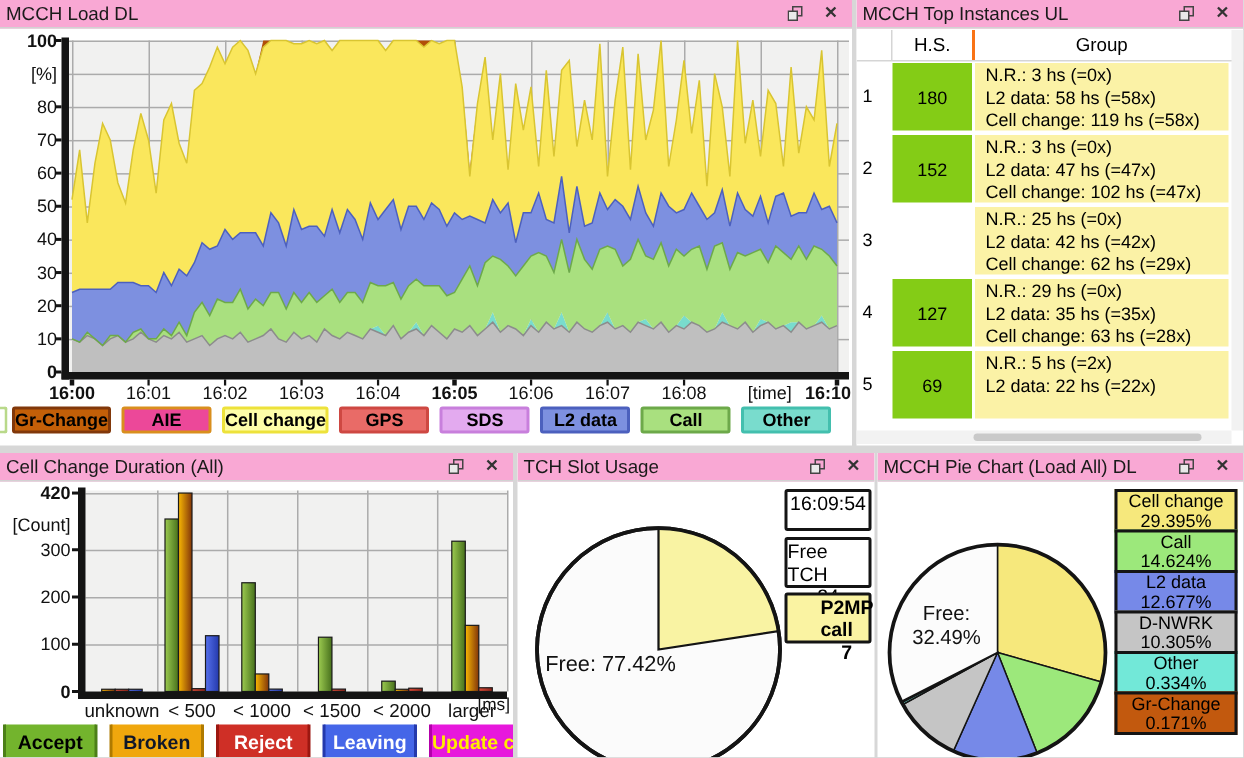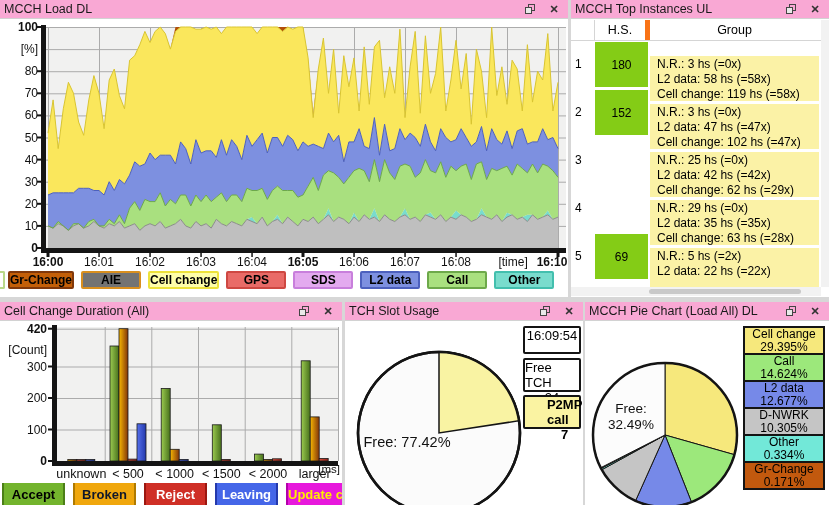--- a/index.html
+++ b/index.html
@@ -14,25 +14,25 @@
   svg{display:block;}
   .legend-row{position:absolute;display:flex;gap:7px;align-items:center;white-space:nowrap;overflow:hidden;}
   .lbtn{height:18px;min-width:60px;display:flex;align-items:center;justify-content:center;
         font-size:12px;font-weight:bold;color:#000;border:2px solid;border-radius:2px;box-sizing:border-box;}
   .lbtn2{height:28px;min-width:63px;display:flex;align-items:center;justify-content:center;
         font-size:13px;font-weight:bold;border:2px solid;border-radius:2px;box-sizing:border-box;flex:0 0 auto;}
   .sliver{position:absolute;width:5px;height:18px;border:2px solid #B9D98A;border-left:none;border-radius:0 2px 2px 0;background:#fff;box-sizing:border-box;}
   
   #tbl{position:absolute;left:0;top:20px;right:0;bottom:0;font-size:12px;color:#000;}
   .thead{position:absolute;left:0;top:0;height:20px;width:100%;background:#fff;border-bottom:1px solid #D5D5D5;}
-  .thead .hc{position:absolute;top:0;height:20px;display:flex;align-items:center;justify-content:center;font-size:12.5px;border-right:5px solid #f97316;box-sizing:border-box;}
+  .thead .hc{position:absolute;top:0;height:20px;display:flex;align-items:center;justify-content:center;font-size:12.5px;border-right:2px solid #f97316;box-sizing:border-box;}
   .trow{position:absolute;left:0;width:100%;height:48px;}
   .cnum{position:absolute;left:4px;top:0;width:18px;height:46px;display:flex;align-items:center;font-size:12px;}
   .chs{position:absolute;left:24px;top:1px;width:53px;height:45px;background:#84cc16;display:flex;align-items:center;justify-content:center;}
-  .cgrp{position:absolute;left:79px;top:15px;width:169px;height:45px;background:#FBF2A6;padding:1px 0 0 7px;box-sizing:border-box;line-height:15px;}
+  .cgrp{position:absolute;left:79px;top:1px;width:169px;height:45px;background:#FBF2A6;padding:1px 0 0 7px;box-sizing:border-box;line-height:15px;}
   .hscroll{position:absolute;left:0;right:8px;bottom:1px;height:9px;background:#F2F2F2;}
   .hthumb{position:absolute;top:2px;height:5px;border-radius:3px;background:#C9C9C9;}
   .vscroll{position:absolute;right:0;top:0;bottom:10px;width:8px;background:#F2F2F2;}
   
   .ibox{position:absolute;border:2px solid #141414;border-radius:2px;background:#fff;display:flex;flex-direction:column;
         align-items:center;justify-content:flex-start;font-size:13px;color:#000;line-height:15px;box-sizing:border-box;}
   
   .plbox{width:82px;height:29px;border:2px solid #141414;margin-top:-2px;display:flex;flex-direction:column;align-items:center;justify-content:center;
          font-size:12px;line-height:13px;color:#000;box-sizing:border-box;}
 </style>
@@ -127,21 +127,21 @@
         <rect x="404.3" y="234" width="1.5" height="4" fill="#141414"></rect>
         <text x="405" y="247" font-size="12" font-family="Liberation Sans, sans-serif" fill="#111" text-anchor="middle" font-weight="normal">16:07</text>
         <rect x="455.3" y="234" width="1.5" height="4" fill="#141414"></rect>
         <text x="456" y="247" font-size="12" font-family="Liberation Sans, sans-serif" fill="#111" text-anchor="middle" font-weight="normal">16:08</text>
         <text x="513.1199999999999" y="247" font-size="12" font-family="Liberation Sans, sans-serif" fill="#111" text-anchor="middle" font-weight="normal">[time]</text>
         <rect x="556.5" y="234" width="3" height="4" fill="#141414"></rect>
         <text x="552" y="247" font-size="12" font-family="Liberation Sans, sans-serif" fill="#111" text-anchor="middle" font-weight="bold">16:10</text>
       </svg>
     <div class="legend-row" id="load-legend" style="left:8px;top:269px;right:0;height:22px;">
         <span class="lbtn" style="background: rgb(195, 95, 8); border-color: rgb(129, 56, 10);">Gr-Change</span>
-        <span class="lbtn" style="background: #737373; border-color: rgb(217, 143, 30);">AIE</span>
+        <span class="lbtn" style="background: #ec4899; border-color: rgb(217, 143, 30);">AIE</span>
         <span class="lbtn" style="background: rgb(254, 254, 169); border-color: rgb(237, 226, 59);">Cell change</span>
         <span class="lbtn" style="background: rgb(233, 107, 103); border-color: rgb(206, 72, 66);">GPS</span>
         <span class="lbtn" style="background: rgb(227, 170, 239); border-color: rgb(200, 127, 220);">SDS</span>
         <span class="lbtn" style="background: rgb(125, 144, 224); border-color: rgb(76, 96, 190);">L2 data</span>
         <span class="lbtn" style="background: rgb(169, 224, 127); border-color: rgb(109, 169, 74);">Call</span>
         <span class="lbtn" style="background: rgb(121, 220, 205); border-color: rgb(67, 191, 174);">Other</span>
       </div>
     <div class="sliver" style="left:0;top:271px;"></div>
   </section>
 
@@ -186,20 +186,21 @@
           <div class="trow" style="top: 117px;">
             <div class="cnum">3</div>
             <div class="cgrp">
               <div>N.R.: 25 hs (=0x)</div>
               <div>L2 data: 42 hs (=42x)</div>
               <div>Cell change: 62 hs (=29x)</div>
             </div>
           </div>
           <div class="trow" style="top: 165px;">
             <div class="cnum">4</div>
+            <div class="chs">127</div>
             <div class="cgrp">
               <div>N.R.: 29 hs (=0x)</div>
               <div>L2 data: 35 hs (=35x)</div>
               <div>Cell change: 63 hs (=28x)</div>
             </div>
           </div>
           <div class="trow" style="top: 213px;">
             <div class="cnum">5</div>
             <div class="chs">69</div>
             <div class="cgrp">

